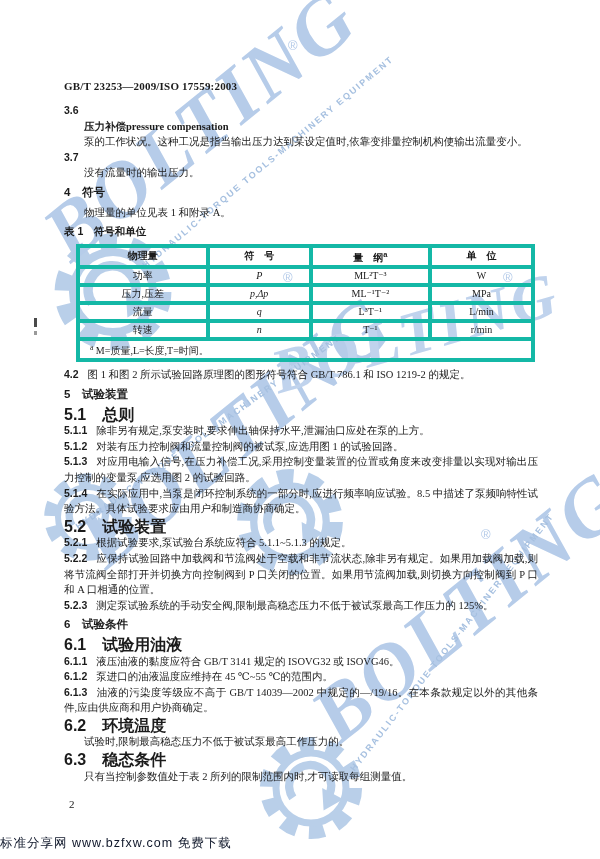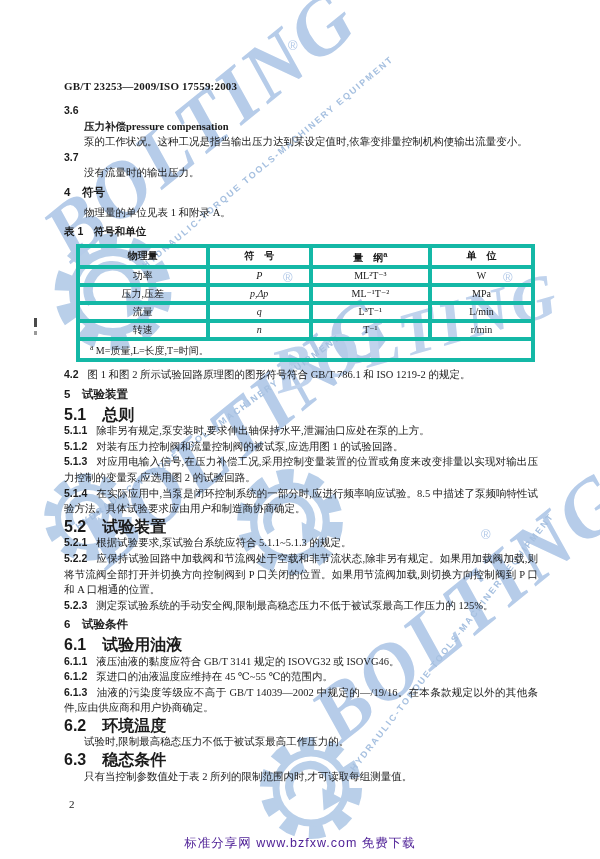--- a/index.html
+++ b/index.html
@@ -48,22 +48,22 @@
   p.tabletitle{font-family:"Liberation Sans",sans-serif;font-weight:bold;
                font-size:10.5px;margin:4px 0}
   table.symbols{border-collapse:collapse;margin:0 0 5px 12px;width:459px;
                 font-size:10px;line-height:12px;border:1.5px solid #222}
   .symbols th,.symbols td{border:4px solid #14b8a6;text-align:center;padding:1px 7px;height:14px}
   .symbols th{font-family:"Liberation Sans",sans-serif;font-weight:bold}
   .symbols td.sym{font-style:italic}
   .symbols td.note{text-align:left;padding-left:10px}
   .symbols sup{font-size:7.5px}
   .pagenum{position:absolute;z-index:1;left:69px;top:798px;font-size:11px}
-  .pagefooter{position:absolute;z-index:1;left:0;top:835px;width:100%;text-align:center;
-              color:#4c1d95;font-size:12.5px;letter-spacing:1px;
+  .pagefooter{position:absolute;z-index:1;left:0;top:835px;width:100%;
+              color:#0f172a;font-size:12.5px;letter-spacing:1px;
               font-family:"Liberation Sans",sans-serif}
 </style>
 </head>
 <body>
 
 <div class="page">
 
   <div class="wm">
     <svg class="wm-gears" width="600" height="859" viewBox="0 0 600 859">
       <defs>

